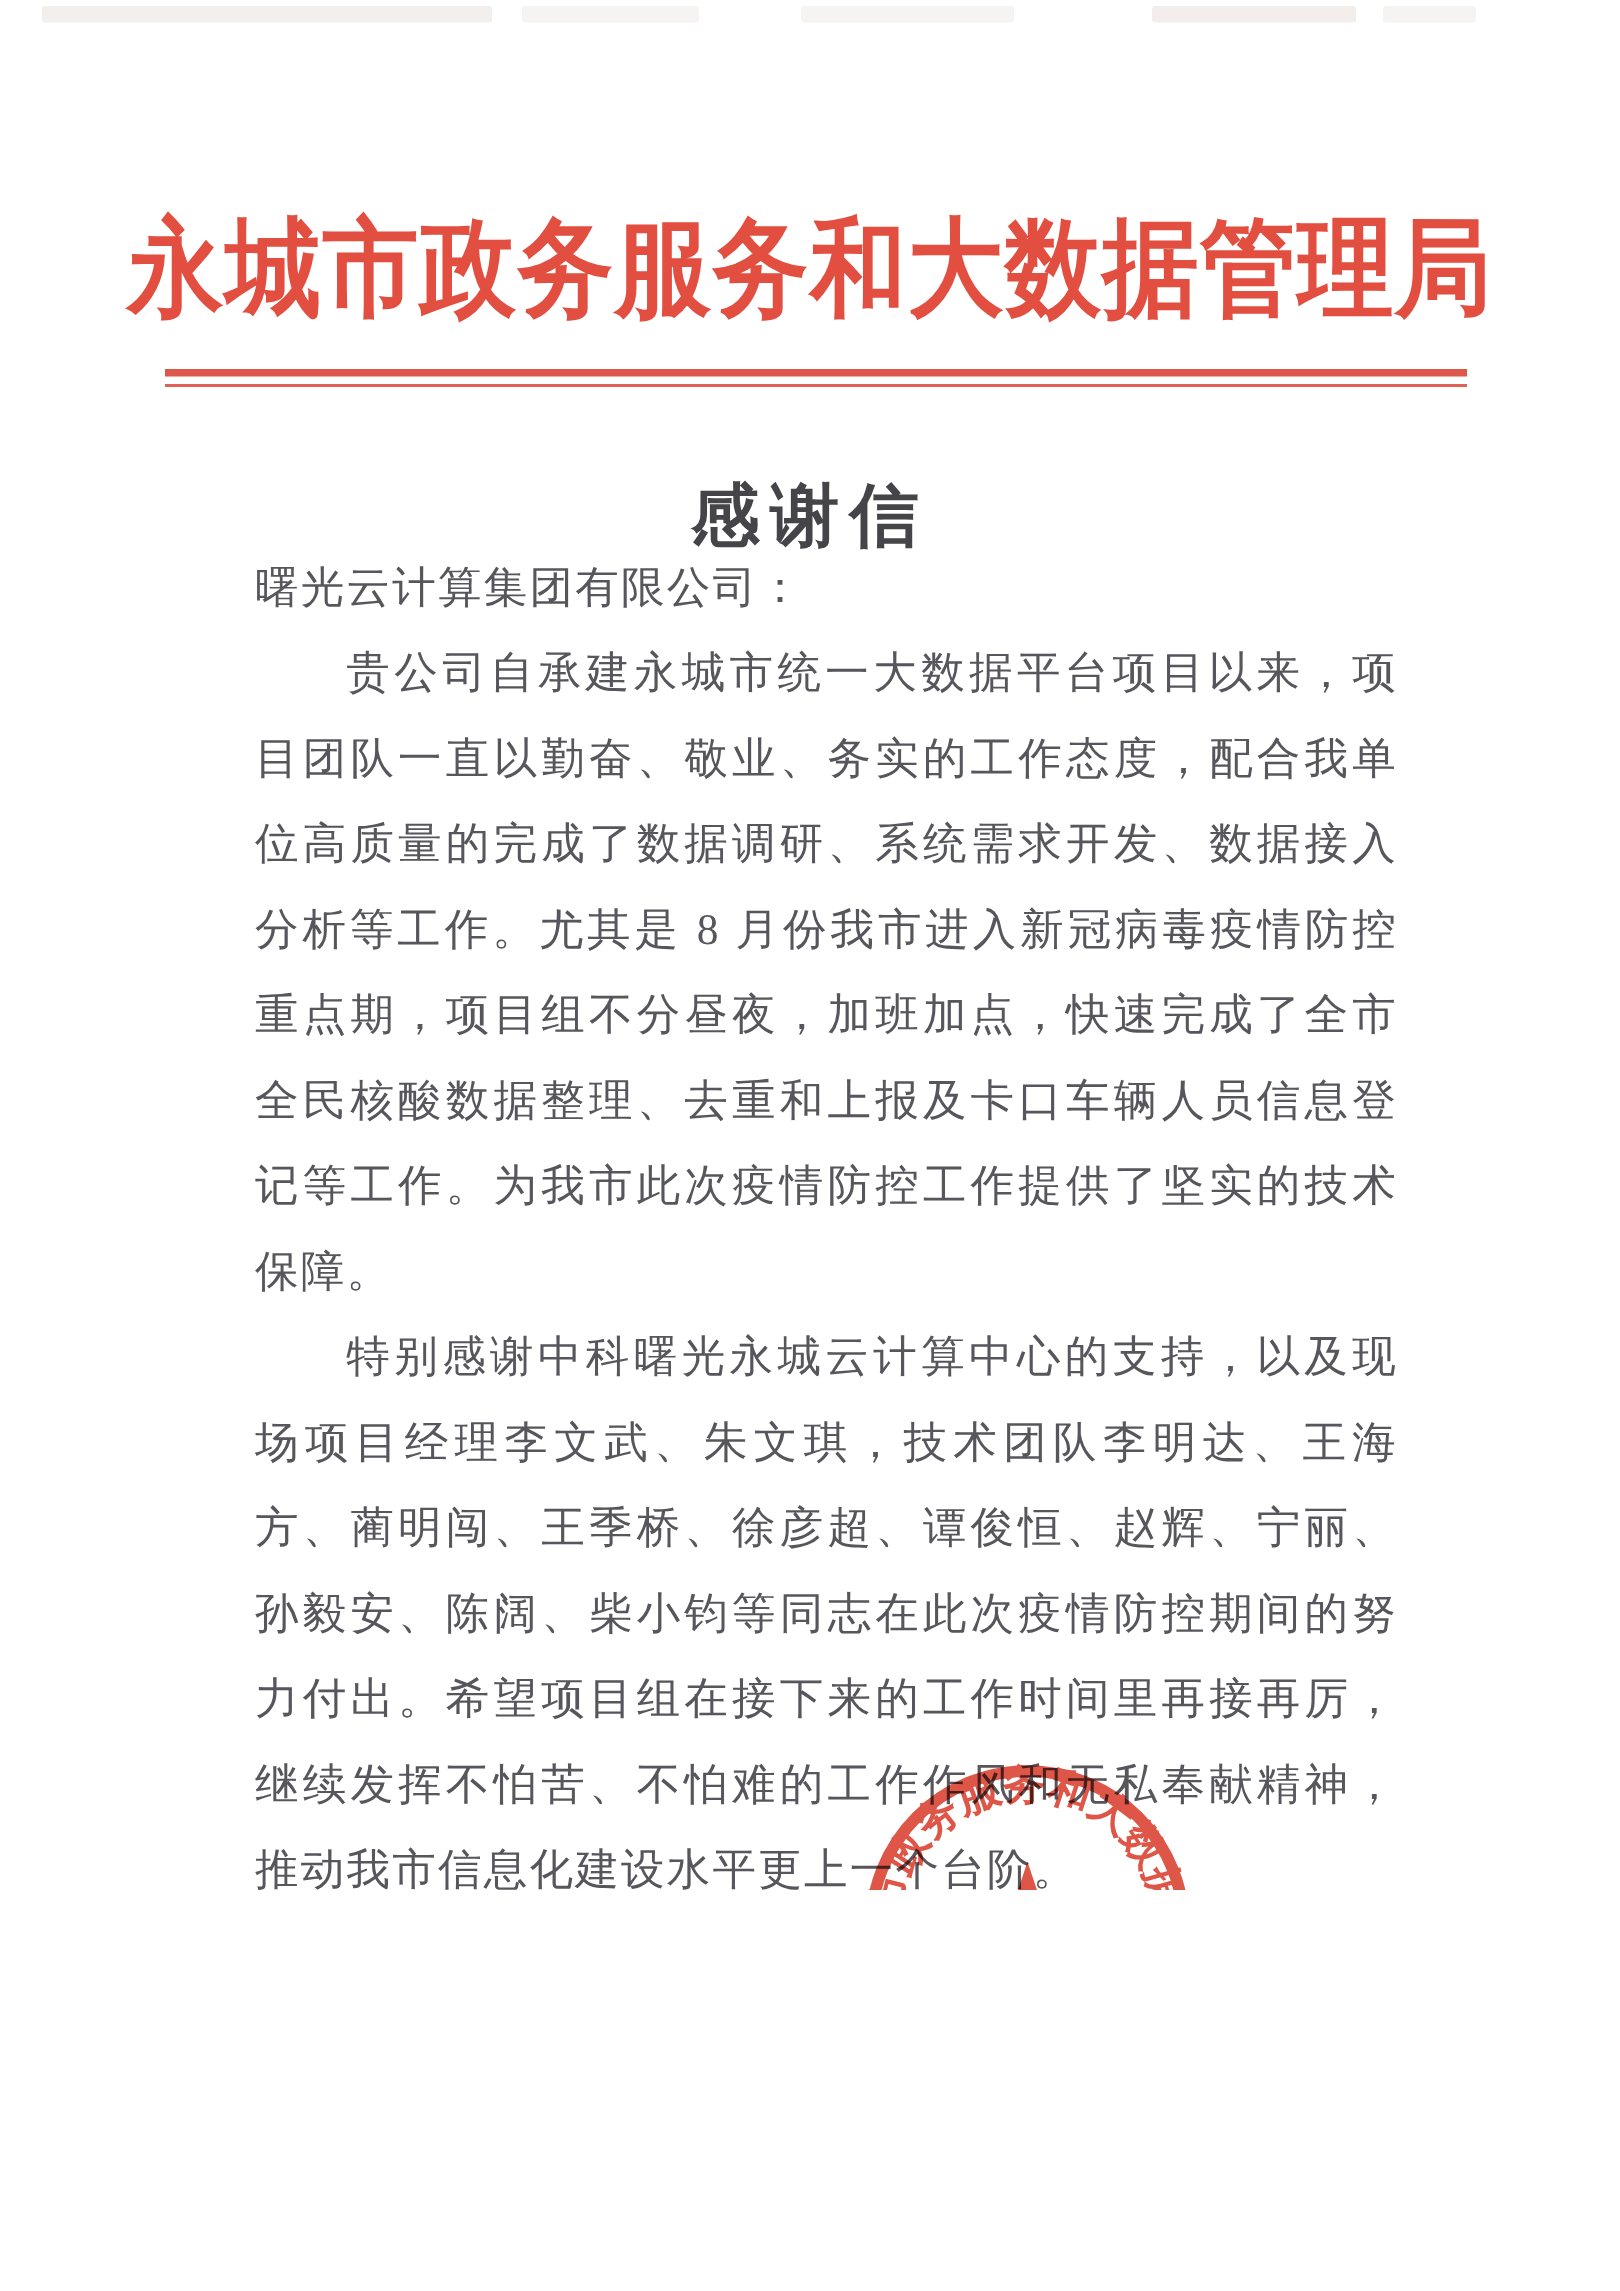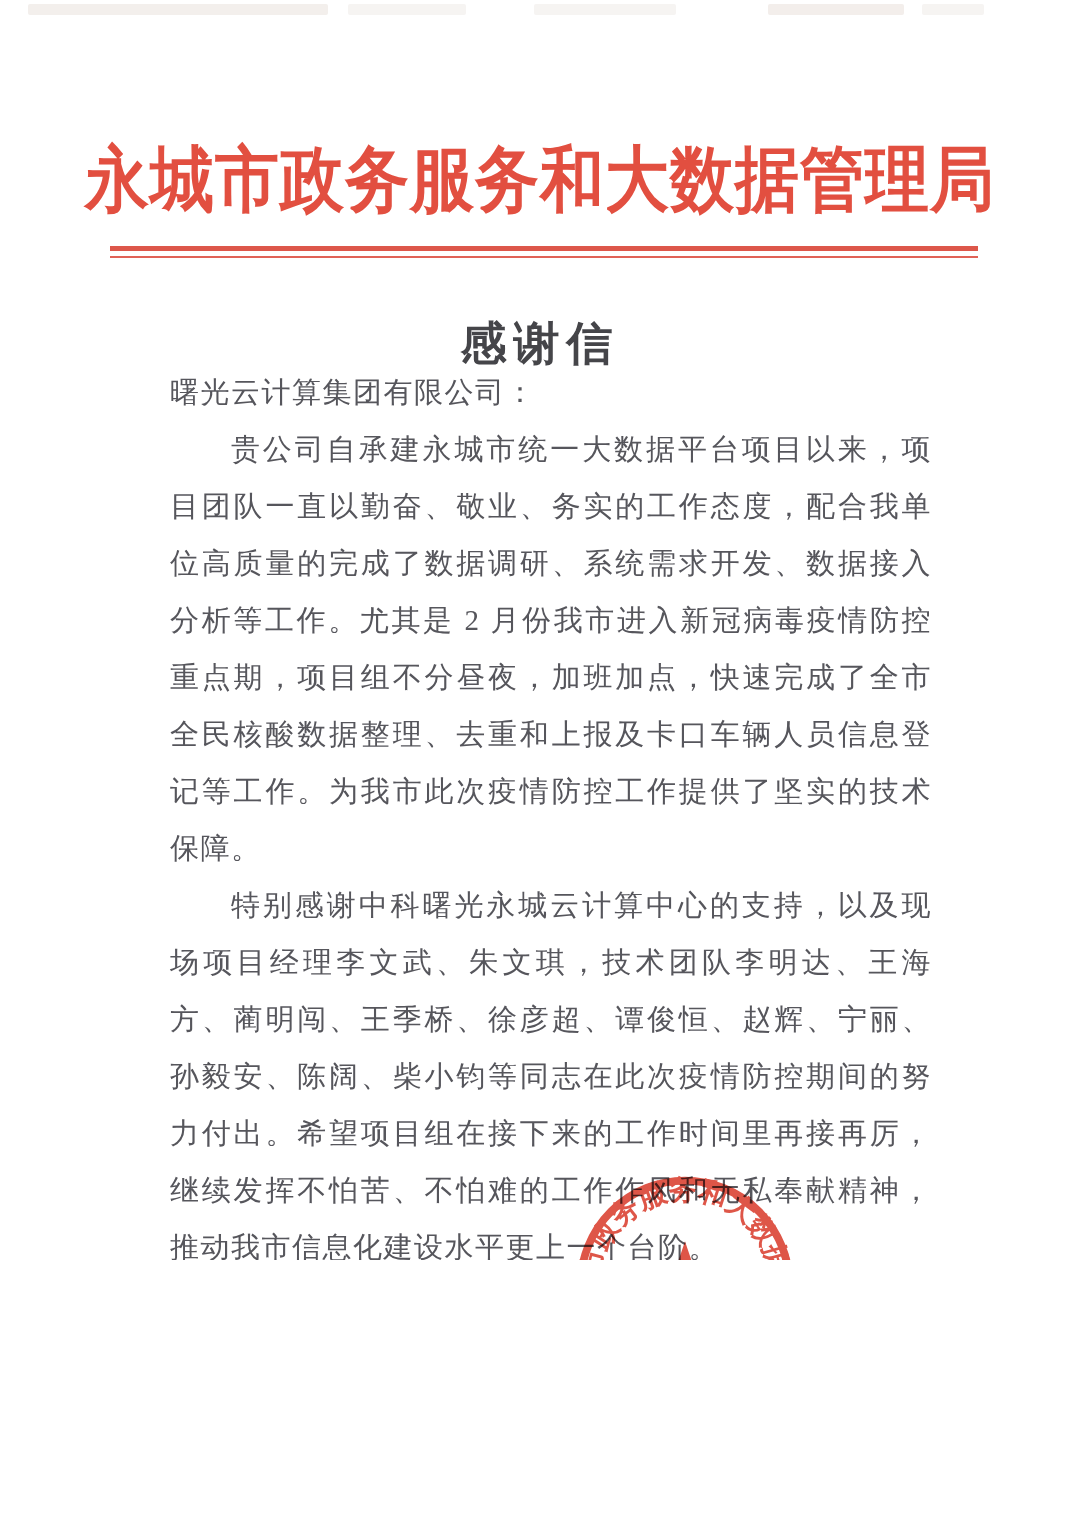--- a/index.html
+++ b/index.html
@@ -90,21 +90,21 @@
 
   <div class="rule rule-header">
     <div class="bar-thick"></div>
     <div class="bar-thin"></div>
   </div>
 
   <h2 class="letter-title">感谢信</h2>
 
   <div class="body-block">
     <p class="salutation">曙光云计算集团有限公司：</p>
-    <p class="para">贵公司自承建永城市统一大数据平台项目以来，项目团队一直以勤奋、敬业、务实的工作态度，配合我单位高质量的完成了数据调研、系统需求开发、数据接入分析等工作。尤其是 2 月份我市进入新冠病毒疫情防控重点期，项目组不分昼夜，加班加点，快速完成了全市全民核酸数据整理、去重和上报及卡口车辆人员信息登记等工作。为我市此次疫情防控工作提供了坚实的技术保障。</p>
+    <p class="para">贵公司自承建永城市统一大数据平台项目以来，项目团队一直以勤奋、敬业、务实的工作态度，配合我单位高质量的完成了数据调研、系统需求开发、数据接入分析等工作。尤其是 8 月份我市进入新冠病毒疫情防控重点期，项目组不分昼夜，加班加点，快速完成了全市全民核酸数据整理、去重和上报及卡口车辆人员信息登记等工作。为我市此次疫情防控工作提供了坚实的技术保障。</p>
     <p class="para">特别感谢中科曙光永城云计算中心的支持，以及现场项目经理李文武、朱文琪，技术团队李明达、王海方、蔺明闯、王季桥、徐彦超、谭俊恒、赵辉、宁丽、孙毅安、陈阔、柴小钧等同志在此次疫情防控期间的努力付出。希望项目组在接下来的工作时间里再接再厉，继续发挥不怕苦、不怕难的工作作风和无私奉献精神，推动我市信息化建设水平更上一个台阶。</p>
   </div>
 
   <div class="letter-date">2021 年 9 月 6 日</div>
 
   <div class="seal">
     <svg viewBox="0 0 240 240" xmlns="http://www.w3.org/2000/svg">
       <circle cx="120" cy="120" r="107" fill="none" stroke="#dc4738" stroke-width="8"></circle>
       <defs>
         <path id="ringArc" d="M 46.6,168.6 A 88,88 0 1 1 193.4,168.6" fill="none"></path>

